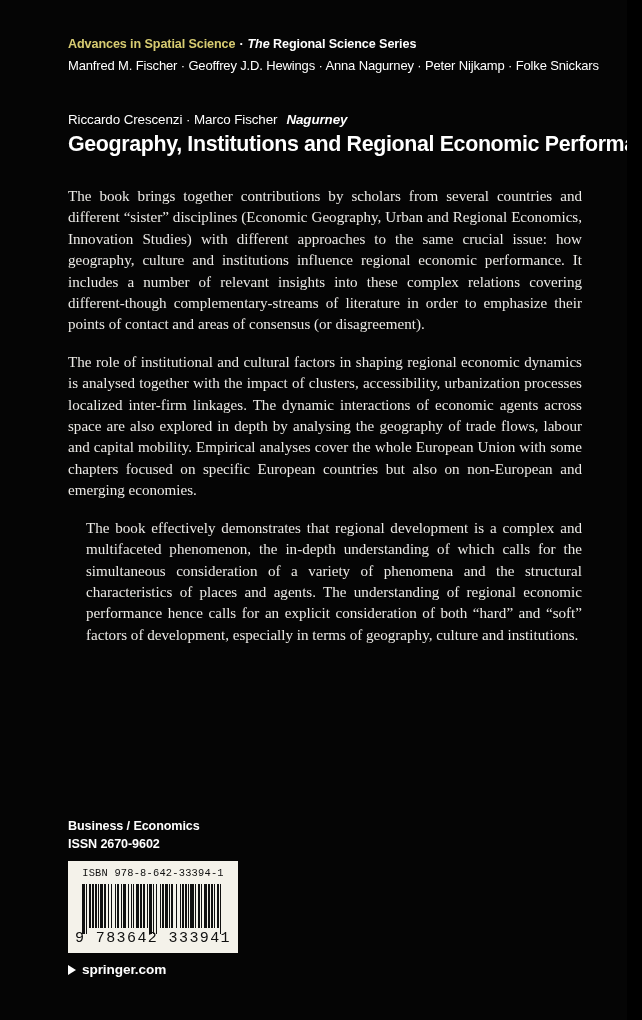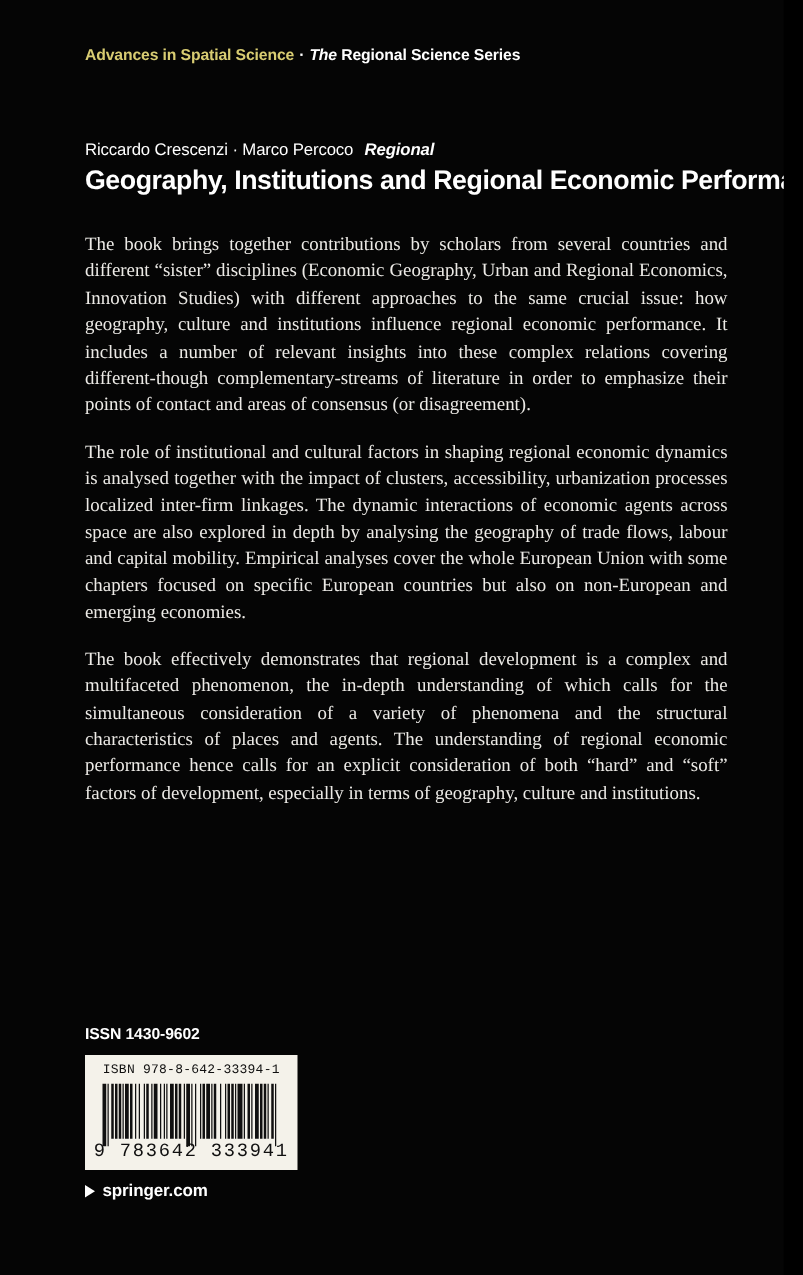--- a/index.html
+++ b/index.html
@@ -98,21 +98,21 @@
   .blurb p {
     margin: 0 0 16px 0;
     font-family: "Liberation Serif", serif;
     font-size: 15.1px;
     line-height: 21.4px;
     color: #eceae6;
     text-align: justify;
     text-justify: inter-word;
     hyphens: none;
   }
-  .blurb p:last-child { margin-bottom: 0; }
+  .blurb p:last-child { margin-bottom: 0; margin-left: 18px; }
 
   
   .bottom-block {
     position: absolute;
     left: 68px;
     top: 818px;
     width: 260px;
   }
   .category {
     font-size: 12.6px;
@@ -203,36 +203,38 @@
 </style>
 </head>
 <body>
 
 <div class="cover">
 
   <div class="series-block">
     <div class="series-line">
       <span class="series-name">Advances in Spatial Science</span><span class="series-sub" style="margin:0 4px;">·</span><span class="series-sub ital">The</span><span class="series-sub"> Regional Science Series</span>
     </div>
+    <div class="series-editors-names">Manfred M. Fischer · Geoffrey J.D. Hewings · Anna Nagurney · Peter Nijkamp · Folke Snickars</div>
   </div>
 
   <div class="editors-row">
-    <span>Riccardo Crescenzi · Marco Percoco</span><span class="editors-role">Regional</span>
+    <span>Riccardo Crescenzi · Marco Fischer</span><span class="editors-role">Nagurney</span>
   </div>
 
   <div class="book-title">Geography, Institutions and Regional Economic Performance</div>
 
   <div class="blurb">
     <p>The book brings together contributions by scholars from several countries and different “sister” disciplines (Economic Geography, Urban and Regional Economics, Innovation Studies) with different approaches to the same crucial issue: how geography, culture and institutions influence regional economic performance. It includes a number of relevant insights into these complex relations covering different-though complementary-streams of literature in order to emphasize their points of contact and areas of consensus (or disagreement).</p>
     <p>The role of institutional and cultural factors in shaping regional economic dynamics is analysed together with the impact of clusters, accessibility, urbanization processes localized inter-firm linkages. The dynamic interactions of economic agents across space are also explored in depth by analysing the geography of trade flows, labour and capital mobility. Empirical analyses cover the whole European Union with some chapters focused on specific European countries but also on non-European and emerging economies.</p>
     <p>The book effectively demonstrates that regional development is a complex and multifaceted phenomenon, the in-depth understanding of which calls for the simultaneous consideration of a variety of phenomena and the structural characteristics of places and agents. The understanding of regional economic performance hence calls for an explicit consideration of both “hard” and “soft” factors of development, especially in terms of geography, culture and institutions.</p>
   </div>
 
   <div class="bottom-block">
-    <div class="issn">ISSN 1430-9602</div>
+    <div class="category">Business / Economics</div>
+    <div class="issn">ISSN 2670-9602</div>
 
     <div class="barcode-box">
       <div class="isbn-text">ISBN 978-8-642-33394-1</div>
       <div class="bars" id="bars">
           <span class="tall" style="width: 3.45px;"></span>
           <span class="w0" style="width: 1.15px;"></span>
           <span class="tall" style="width: 1.15px;"></span>
           <span class="w0" style="width: 2.3px;"></span>
           <span style="width: 1.15px;"></span>
           <span class="w0" style="width: 1.15px;"></span>

